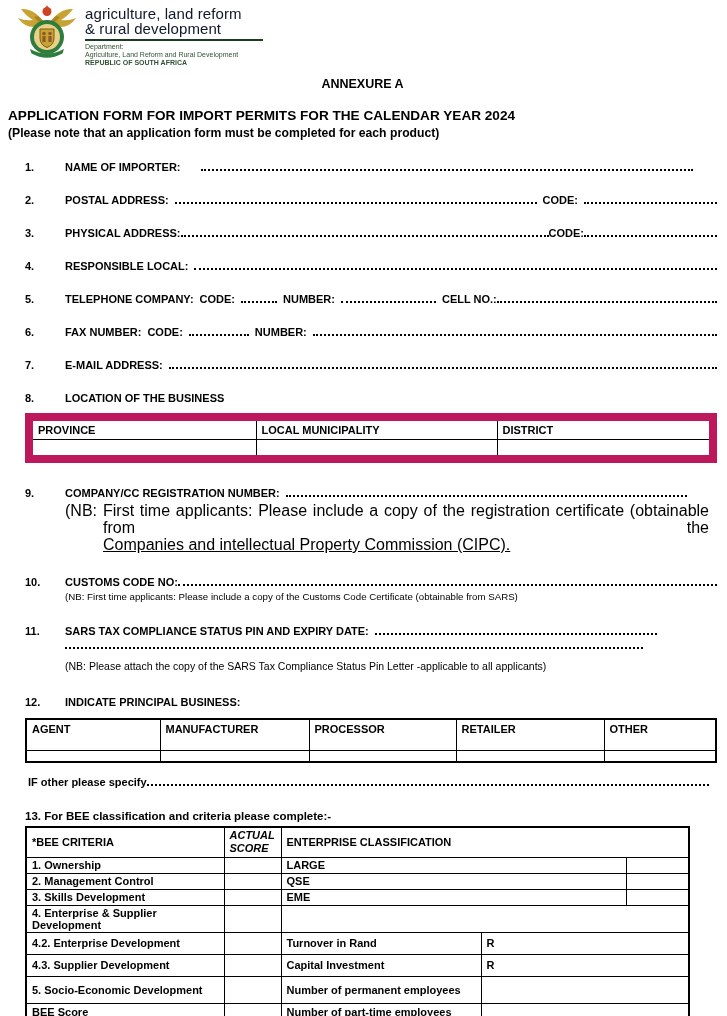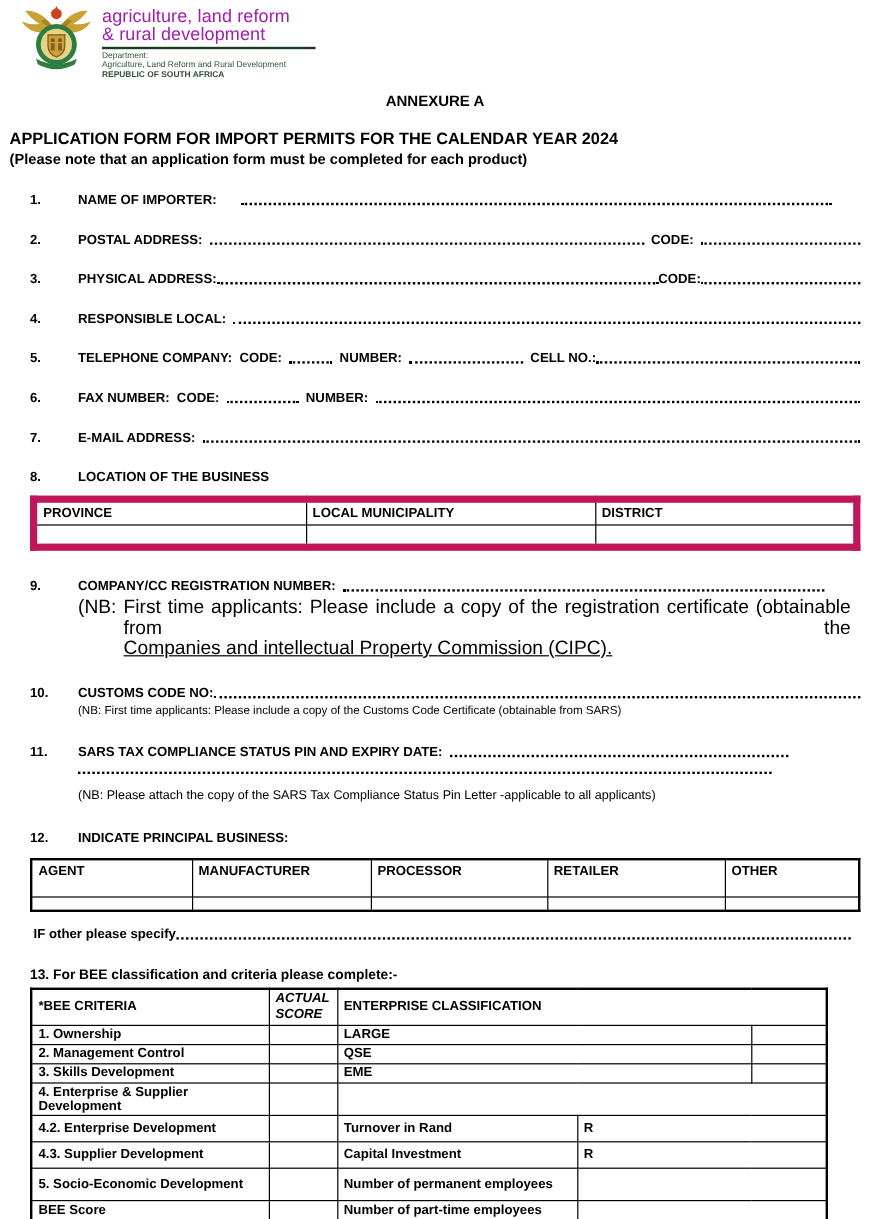--- a/index.html
+++ b/index.html
@@ -39,21 +39,21 @@
   .nb-prefix{flex:0 0 38px;}
   .nb-body{flex:1 1 auto;}
   .just{text-align:justify;text-align-last:justify;}
   .uline{text-decoration:underline;}
   .nb-small{margin:2px 8px 0 57px;font-size:9.7px;line-height:13px;}
   .nb-med{margin:4px 8px 0 57px;font-size:10.5px;line-height:14px;}
 
   
   table{border-collapse:collapse;table-layout:fixed;}
   td,th{border:1px solid #000;font-size:11px;padding:1px 5px;}
-  .loc-table{width:692px;margin:9px 0 0 17px;border:6px solid #be185d;}
+  .loc-table{width:692px;margin:9px 0 0 17px;border:8px solid #be185d;}
   .loc-table th{text-align:left;font-weight:bold;height:16px;vertical-align:middle;}
   .loc-table td{height:13px;}
   .biz-table{width:692px;margin:10px 0 0 17px;border:2px solid #000;}
   .biz-table th{text-align:left;font-weight:bold;height:26px;vertical-align:top;padding-top:3px;}
   .biz-table td{height:8px;}
 
   .other-row{display:flex;align-items:flex-end;margin:13px 8px 0 20px;font-size:11px;}
 
   .bee-caption{font-weight:bold;font-size:11.5px;margin:22px 0 0 17px;}
   .bee-table{width:665px;margin:4px 0 0 17px;border:2px solid #000;}
@@ -79,21 +79,21 @@
       <circle cx="32" cy="33" r="17" fill="#2e7d3e"></circle>
       <circle cx="32" cy="33" r="13" fill="#e7d189"></circle>
       <path d="M25,25 h14 v9 q0,7 -7,9.5 q-7,-2.5 -7,-9.5 Z" stroke="#7a5c12" stroke-width="1" fill="#c8a232"></path>
       <circle cx="29" cy="29.5" r="1.8" fill="#8b5a2b"></circle>
       <circle cx="35" cy="29.5" r="1.8" fill="#8b5a2b"></circle>
       <path d="M27.4,32 h3.2 v6 h-3.2 Z" fill="#8b5a2b"></path>
       <path d="M33.4,32 h3.2 v6 h-3.2 Z" fill="#8b5a2b"></path>
       <path d="M15,45 Q32,54 49,45 L47.5,49.5 Q32,58 16.5,49.5 Z" fill="#2e7d3e"></path>
     </svg>
     <div class="logo-text">
-      <div class="logo-green" style="color:#a21caf;">
+      <div class="logo-green" style="color:#0f172a;">
         <div>agriculture, land reform</div>
         <div>&amp; rural development</div>
       </div>
       <div class="logo-rule"></div>
       <div class="dept-small">Department:</div>
       <div class="dept-small">Agriculture, Land Reform and Rural Development</div>
       <div class="dept-small dept-bold">REPUBLIC OF SOUTH AFRICA</div>
     </div>
   </div>
 

